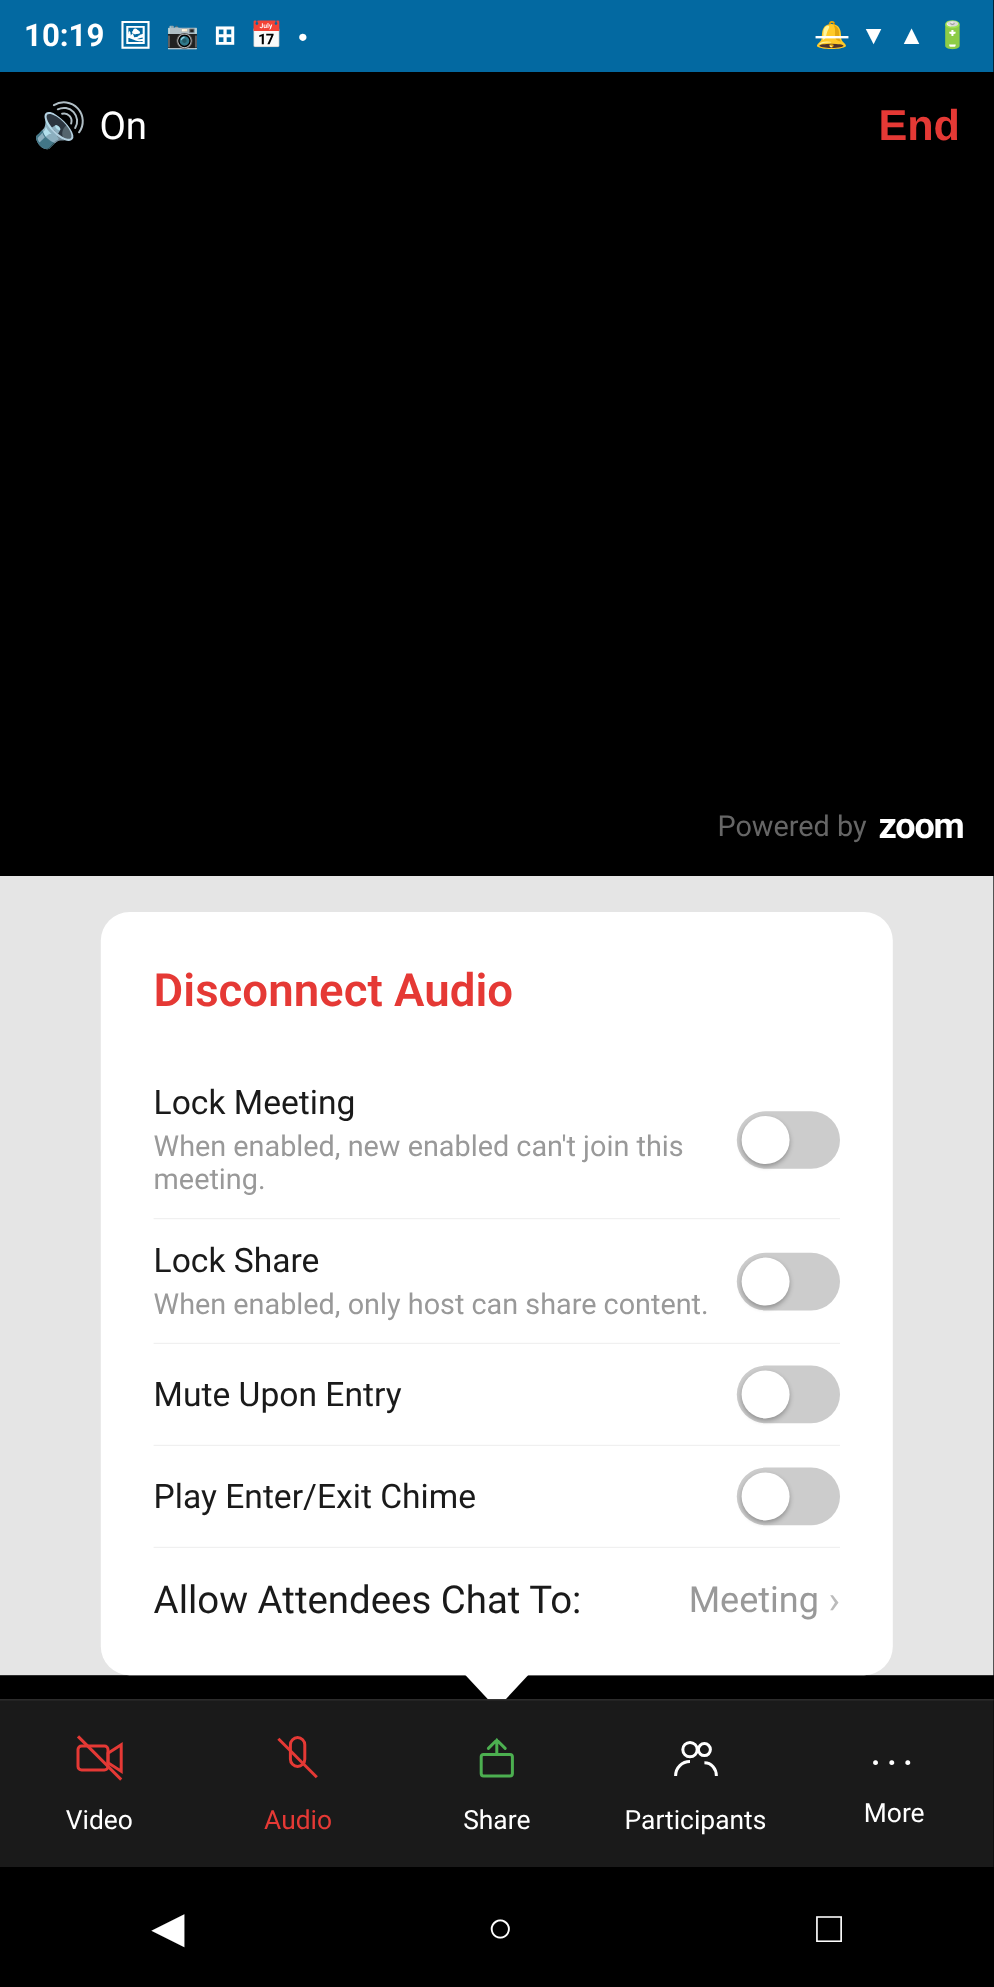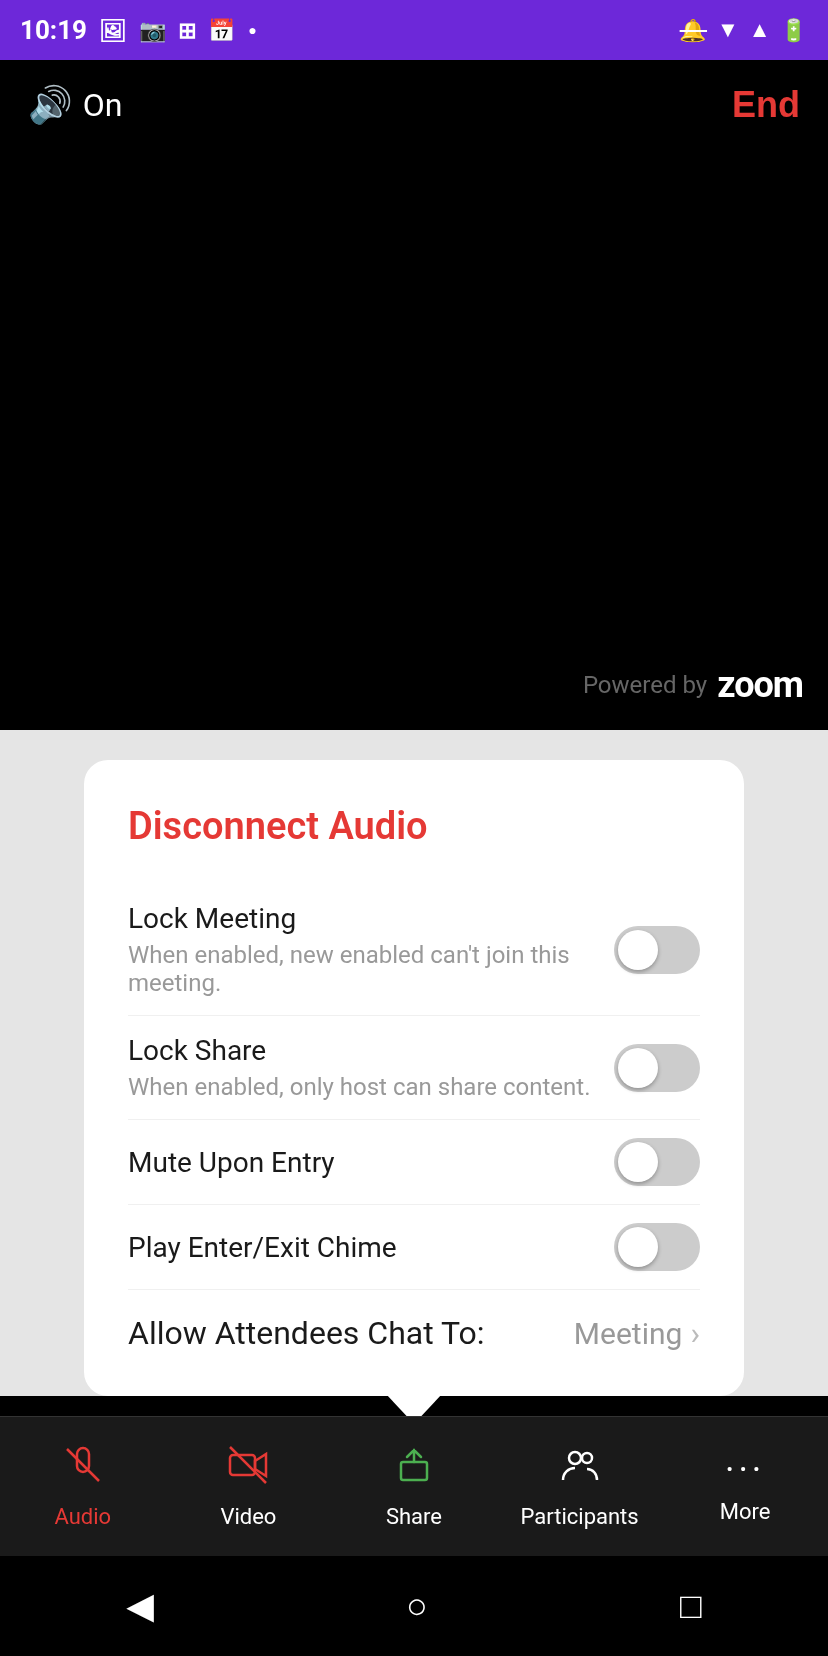--- a/index.html
+++ b/index.html
@@ -11,21 +11,21 @@
       background: #000;
     }
 
     
     .status-bar {
       display: flex;
       justify-content: space-between;
       align-items: center;
       padding: 0 20px;
       height: 60px;
-      background: #6d28d9;
+      background: #0369a1;
       color: #fff;
       font-size: 26px;
       font-weight: bold;
     }
     .status-bar-left { display: flex; align-items: center; gap: 12px; }
     .status-bar-right { display: flex; align-items: center; gap: 10px; }
 
     
     .header-bar {
       display: flex;
@@ -64,21 +64,21 @@
       padding: 24px 25px;
     }
     .powered-by {
       color: #666;
       font-size: 24px;
       display: flex;
       align-items: center;
       gap: 10px;
     }
     .zoom-logo {
-      font-size: 36px;
+      font-size: 30px;
       font-weight: 700;
       color: #fff;
       letter-spacing: -1px;
     }
 
     
     .popup-backdrop {
       width: 100%;
       position: relative;
       background: #e5e5e5;
@@ -331,39 +331,39 @@
         <span style="color:#999; font-size:30px;">Meeting</span>
         <span class="chevron">›</span>
       </div>
     </div>
 
   </div>
 </div>
 
 <div class="bottom-nav">
 
-  <div class="nav-item active">
-    <span class="nav-icon" style="color:#e53935;">
-      <svg width="42" height="42" viewBox="0 0 42 42" fill="none">
-        <path d="M21 4C17.7 4 15 6.7 15 10v12c0 3.3 2.7 6 6 6s6-2.7 6-6V10c0-3.3-2.7-6-6-6z" stroke="#e53935" stroke-width="2.5" fill="none"></path>
-        <line x1="5" y1="5" x2="37" y2="37" stroke="#e53935" stroke-width="2.5"></line>
-      </svg>
-    </span>
-    <span class="nav-label">Audio</span>
-  </div>
-
   <div class="nav-item">
     <span class="nav-icon" style="color:#e53935;">
       <svg width="42" height="42" viewBox="0 0 42 42" fill="none">
         <rect x="3" y="11" width="25" height="20" rx="3" stroke="#e53935" stroke-width="2.5" fill="none"></rect>
         <path d="M28 17l11-7v22l-11-7V17z" stroke="#e53935" stroke-width="2.5" fill="none"></path>
         <line x1="3" y1="3" x2="39" y2="39" stroke="#e53935" stroke-width="2.5"></line>
       </svg>
     </span>
     <span class="nav-label" style="color:#fff;">Video</span>
+  </div>
+
+  <div class="nav-item active">
+    <span class="nav-icon" style="color:#e53935;">
+      <svg width="42" height="42" viewBox="0 0 42 42" fill="none">
+        <path d="M21 4C17.7 4 15 6.7 15 10v12c0 3.3 2.7 6 6 6s6-2.7 6-6V10c0-3.3-2.7-6-6-6z" stroke="#e53935" stroke-width="2.5" fill="none"></path>
+        <line x1="5" y1="5" x2="37" y2="37" stroke="#e53935" stroke-width="2.5"></line>
+      </svg>
+    </span>
+    <span class="nav-label">Audio</span>
   </div>
 
   <div class="nav-item green-icon">
     <span class="nav-icon" style="color:#4caf50;">
       <svg width="42" height="42" viewBox="0 0 42 42" fill="none">
         <rect x="8" y="18" width="26" height="18" rx="2" stroke="#4caf50" stroke-width="2.5" fill="none"></rect>
         <path d="M21 18V6M14 13l7-7 7 7" stroke="#4caf50" stroke-width="2.5" stroke-linecap="round"></path>
       </svg>
     </span>
     <span class="nav-label" style="color:#fff;">Share</span>

